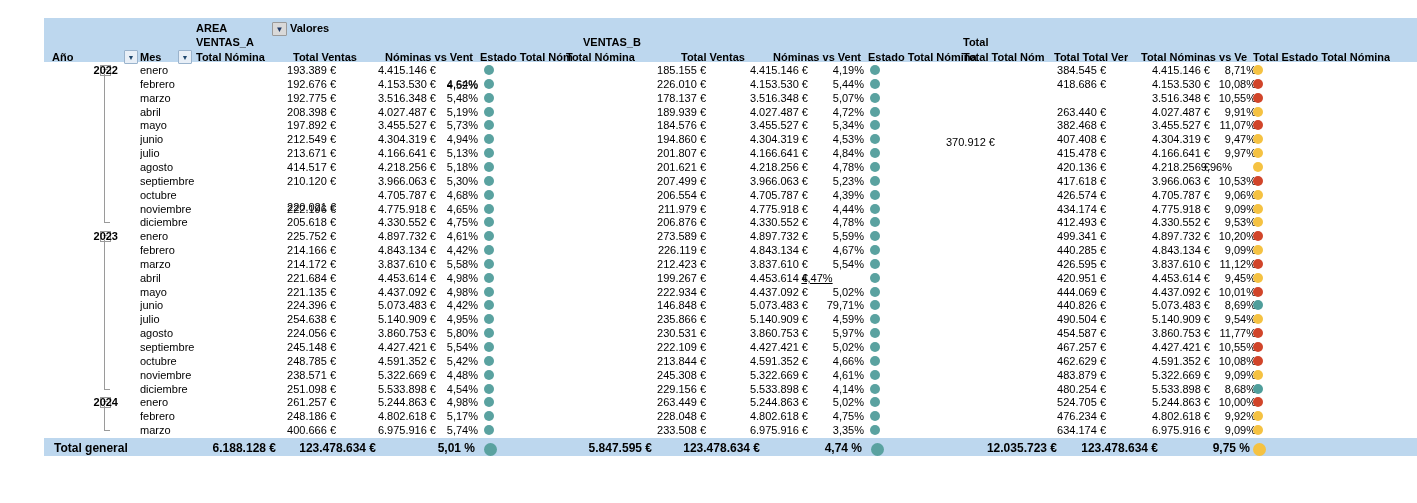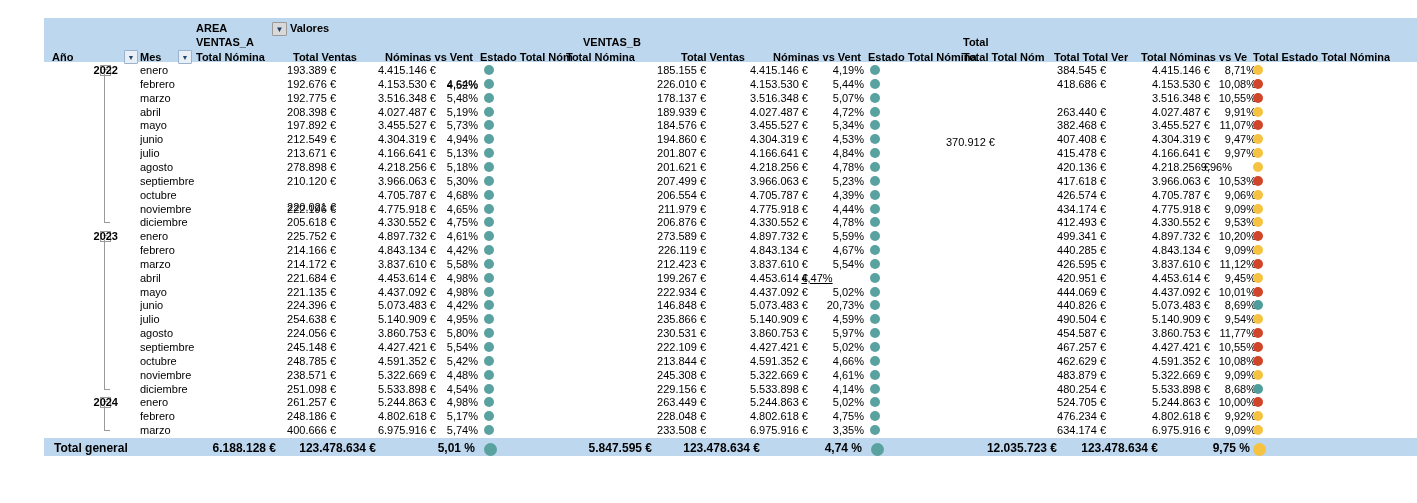--- a/index.html
+++ b/index.html
@@ -209,21 +209,21 @@
         <div class="cell r" style="left: 612px; top: 0px; width: 152px; text-align: right;">4.166.641 €</div>
         <div class="cell r" style="left: 726px; top: 0px; width: 94px; text-align: right;">4,84%</div>
         <div class="dot" style="left: 826px; top: 1px; background: rgb(90, 162, 160);"></div>
         <div class="cell r" style="left: 902px; top: 0px; width: 160px; text-align: right;">415.478 €</div>
         <div class="cell r" style="left: 1006px; top: 0px; width: 160px; text-align: right;">4.166.641 €</div>
         <div class="cell r" style="left: 1112px; top: 0px; width: 100px; text-align: right;">9,97%</div>
         <div class="dot" style="left: 1209px; top: 1px; background: rgb(245, 194, 66);"></div>
       </div>
       <div class="row" style="top: 160.95px;">
         <div class="cell " style="left: 96px; top: 0px; width: 90px; text-align: left;">agosto</div>
-        <div class="cell r" style="left: 140px; top: 0px; width: 152px; text-align: right;">278.898 €</div>
+        <div class="cell r" style="left: 140px; top: 0px; width: 152px; text-align: right;">414.517 €</div>
         <div class="cell r" style="left: 240px; top: 0px; width: 152px; text-align: right;">4.218.256 €</div>
         <div class="cell r" style="left: 340px; top: 0px; width: 94px; text-align: right;">5,18%</div>
         <div class="dot" style="left: 440px; top: 1px; background: rgb(90, 162, 160);"></div>
         <div class="cell r" style="left: 510px; top: 0px; width: 152px; text-align: right;">201.621 €</div>
         <div class="cell r" style="left: 612px; top: 0px; width: 152px; text-align: right;">4.218.256 €</div>
         <div class="cell r" style="left: 726px; top: 0px; width: 94px; text-align: right;">4,78%</div>
         <div class="dot" style="left: 826px; top: 1px; background: rgb(90, 162, 160);"></div>
         <div class="cell r" style="left: 902px; top: 0px; width: 160px; text-align: right;">420.136 €</div>
         <div class="cell r" style="left: 1006px; top: 0px; width: 160px; text-align: right;">4.218.256 €</div>
         <div class="cell r" style="left: 1088px; top: 0px; width: 100px; text-align: right;">9,96%</div>
@@ -367,21 +367,21 @@
         <div class="dot" style="left: 1209px; top: 1px; background: rgb(209, 69, 42);"></div>
       </div>
       <div class="row" style="top: 299.45px;">
         <div class="cell " style="left: 96px; top: 0px; width: 90px; text-align: left;">junio</div>
         <div class="cell r" style="left: 140px; top: 0px; width: 152px; text-align: right;">224.396 €</div>
         <div class="cell r" style="left: 240px; top: 0px; width: 152px; text-align: right;">5.073.483 €</div>
         <div class="cell r" style="left: 340px; top: 0px; width: 94px; text-align: right;">4,42%</div>
         <div class="dot" style="left: 440px; top: 1px; background: rgb(90, 162, 160);"></div>
         <div class="cell r" style="left: 510px; top: 0px; width: 152px; text-align: right;">146.848 €</div>
         <div class="cell r" style="left: 612px; top: 0px; width: 152px; text-align: right;">5.073.483 €</div>
-        <div class="cell r" style="left: 726px; top: 0px; width: 94px; text-align: right;">20,73%</div>
+        <div class="cell r" style="left: 726px; top: 0px; width: 94px; text-align: right;">79,71%</div>
         <div class="dot" style="left: 826px; top: 1px; background: rgb(90, 162, 160);"></div>
         <div class="cell r" style="left: 902px; top: 0px; width: 160px; text-align: right;">440.826 €</div>
         <div class="cell r" style="left: 1006px; top: 0px; width: 160px; text-align: right;">5.073.483 €</div>
         <div class="cell r" style="left: 1112px; top: 0px; width: 100px; text-align: right;">8,69%</div>
         <div class="dot" style="left: 1209px; top: 1px; background: rgb(79, 158, 155);"></div>
       </div>
       <div class="row" style="top: 313.3px;">
         <div class="cell " style="left: 96px; top: 0px; width: 90px; text-align: left;">julio</div>
         <div class="cell r" style="left: 140px; top: 0px; width: 152px; text-align: right;">254.638 €</div>
         <div class="cell r" style="left: 240px; top: 0px; width: 152px; text-align: right;">5.140.909 €</div>

